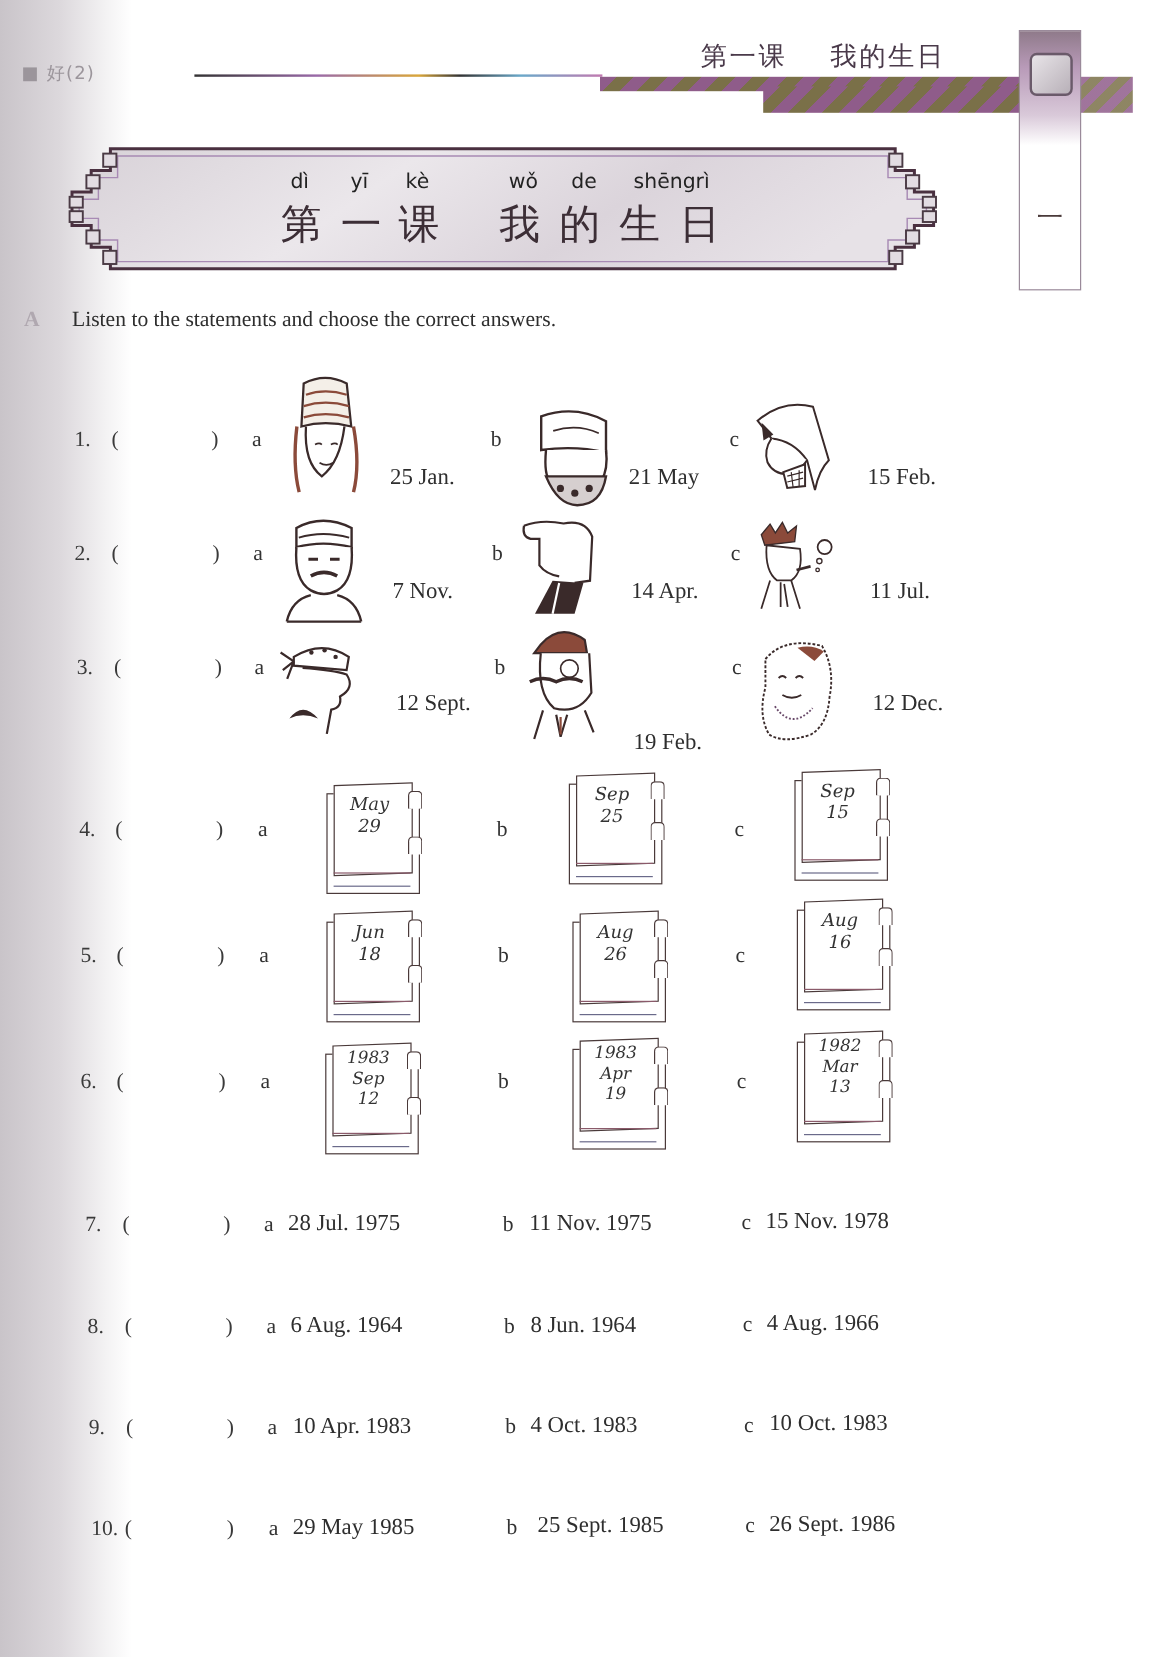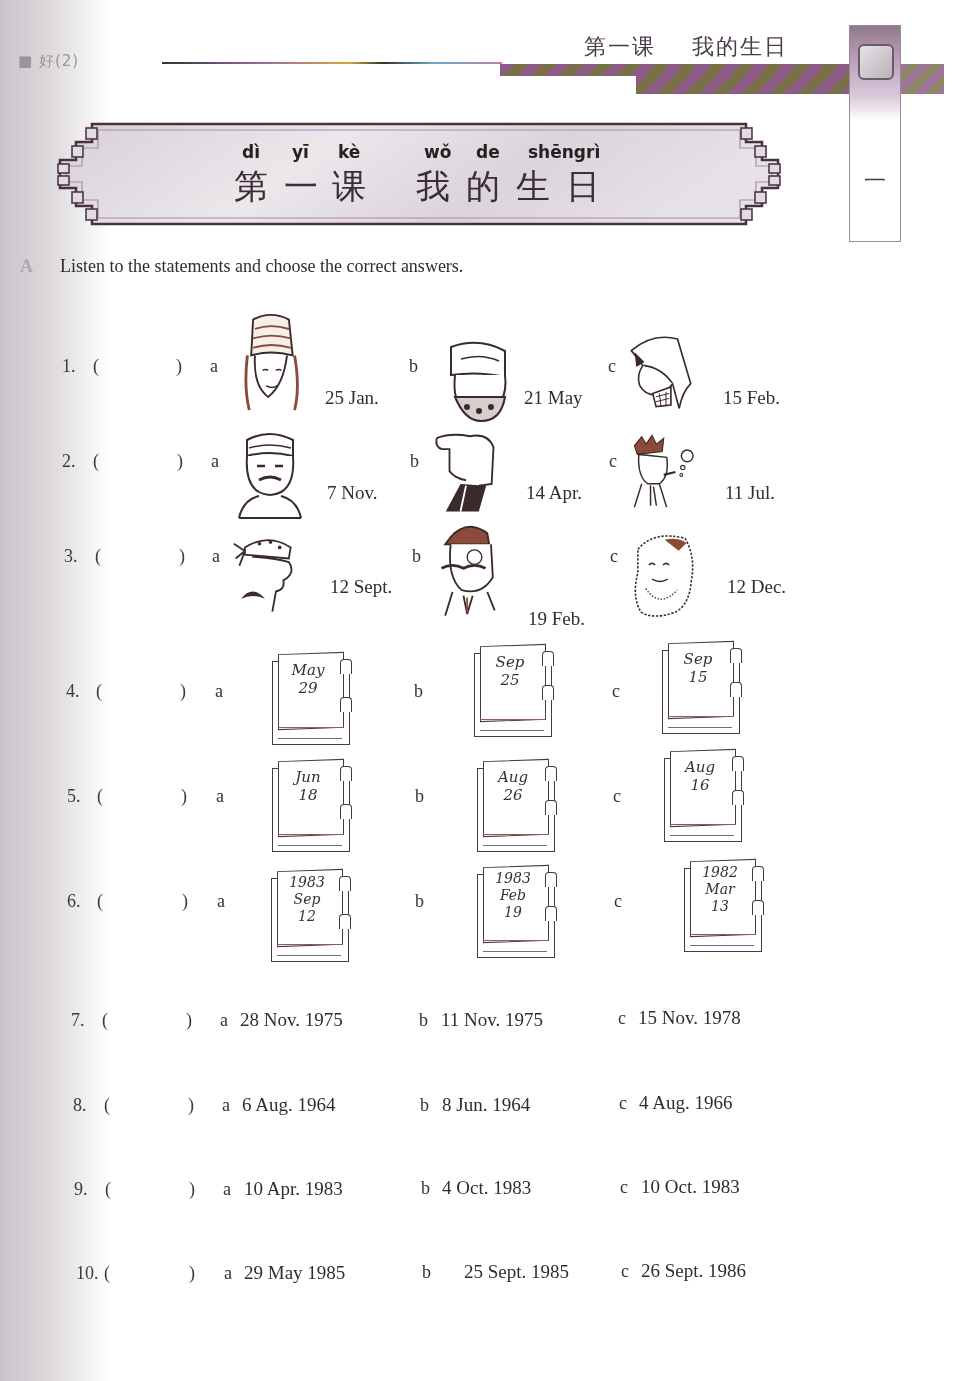--- a/index.html
+++ b/index.html
@@ -47,21 +47,21 @@
     background: linear-gradient(135deg, #e8e4e8, #b8b0b8); border: 2px solid #6a5a6a;
   }
   .side-tab-label {
     position: absolute; left: 0; width: 50px; top: 140px; text-align: center; font-size: 22px; color: #4a3a3a;
     font-family: "DejaVu Sans", sans-serif;
   }
   .banner {
     position: absolute; left: 50px; top: 122px; width: 738px; height: 104px;
   }
   .pinyin-row { position: absolute; top: 20px; left: 0; width: 738px; font-family: "DejaVu Sans", sans-serif; font-size: 17px; color: #222; }
-  .pinyin-row span { position: absolute; font-weight: bold; }
+  .pinyin-row span { position: absolute; }
   .hanzi-row { position: absolute; top: 42px; left: 0; width: 738px; font-family: "DejaVu Serif", serif; font-size: 34px; color: #3c2e36; }
   .hanzi-row span { position: absolute; }
   .section-letter {
     position: absolute; left: 20px; top: 256px; font-size: 18px; color: #b0a8b0; font-weight: bold;
   }
   .instruction {
     position: absolute; left: 60px; top: 256px; font-size: 18px; color: #2e2e2e;
   }
   .q-num { position: absolute; font-size: 18px; color: #3a3a3a; }
   .q-paren-l, .q-paren-r { position: absolute; font-size: 18px; color: #3a3a3a; }
@@ -357,44 +357,44 @@
 </div>
 <div class="opt-letter" style="left:415px;top:891px">b</div>
 <div class="calendar" style="left:477px;top:866px">
   <div class="cal-back"></div>
     <div class="cal-page"></div>
     <div class="cal-lines"></div>
   <div class="cal-ring" style="top:6px"></div>
     <div class="cal-ring" style="top:40px"></div>
   <div class="cal-text" style="top:4px;font-size:14px;line-height:17px">
       <div>1983</div>
-      <div>Feb</div>
+      <div>Apr</div>
       <div>19</div>
     </div>
 </div>
 <div class="opt-letter" style="left:614px;top:891px">c</div>
-<div class="calendar" style="left:684px;top:860px">
+<div class="calendar" style="left:664px;top:860px">
   <div class="cal-back"></div>
     <div class="cal-page"></div>
     <div class="cal-lines"></div>
   <div class="cal-ring" style="top:6px"></div>
     <div class="cal-ring" style="top:40px"></div>
   <div class="cal-text" style="top:4px;font-size:14px;line-height:17px">
       <div>1982</div>
       <div>Mar</div>
       <div>13</div>
     </div>
 </div>
 
 <div class="q-num" style="left:71px;top:1010px">7.</div>
 <div class="q-paren-l" style="left:102px;top:1010px">(</div>
 <div class="q-paren-r" style="left:186px;top:1010px">)</div>
 <div style="position:absolute;left:110px;top:1006px;width:70px;height:26px"></div>
 <div class="opt-letter" style="left:220px;top:1010px">a</div>
-<div class="opt-text" style="left:240px;top:1009px">28 Nov. 1975</div>
+<div class="opt-text" style="left:240px;top:1009px">28 Jul. 1975</div>
 <div class="opt-letter" style="left:419px;top:1010px">b</div>
 <div class="opt-text" style="left:441px;top:1009px">11 Nov. 1975</div>
 <div class="opt-letter" style="left:618px;top:1008px">c</div>
 <div class="opt-text" style="left:638px;top:1007px">15 Nov. 1978</div>
 
 <div class="q-num" style="left:73px;top:1095px">8.</div>
 <div class="q-paren-l" style="left:104px;top:1095px">(</div>
 <div class="q-paren-r" style="left:188px;top:1095px">)</div>
 <div style="position:absolute;left:112px;top:1091px;width:70px;height:26px"></div>
 <div class="opt-letter" style="left:222px;top:1095px">a</div>
@@ -415,15 +415,15 @@
 <div class="opt-letter" style="left:620px;top:1177px">c</div>
 <div class="opt-text" style="left:641px;top:1176px">10 Oct. 1983</div>
 
 <div class="q-num" style="left:76px;top:1263px">10.</div>
 <div class="q-paren-l" style="left:104px;top:1263px">(</div>
 <div class="q-paren-r" style="left:189px;top:1263px">)</div>
 <div style="position:absolute;left:113px;top:1259px;width:70px;height:26px"></div>
 <div class="opt-letter" style="left:224px;top:1263px">a</div>
 <div class="opt-text" style="left:244px;top:1262px">29 May 1985</div>
 <div class="opt-letter" style="left:422px;top:1262px">b</div>
-<div class="opt-text" style="left:464px;top:1261px">25 Sept. 1985</div>
+<div class="opt-text" style="left:448px;top:1261px">25 Sept. 1985</div>
 <div class="opt-letter" style="left:621px;top:1261px">c</div>
 <div class="opt-text" style="left:641px;top:1260px">26 Sept. 1986</div>
 
 </body></html>

